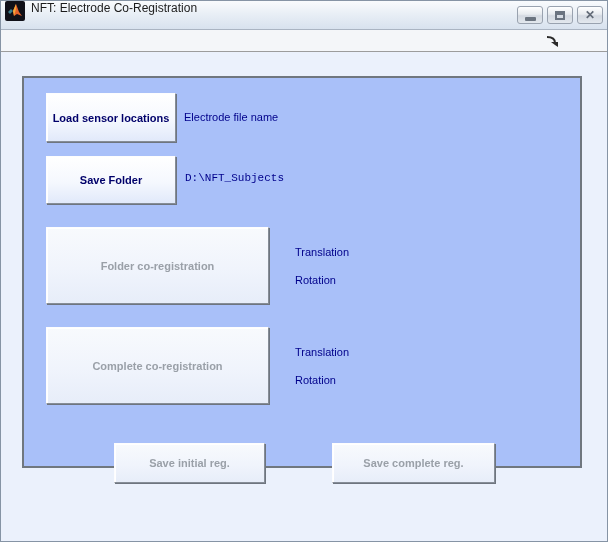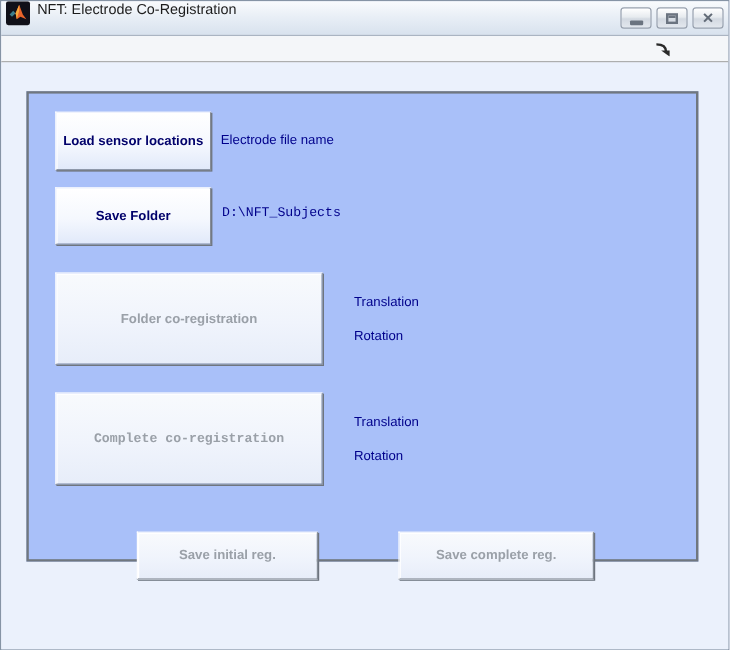--- a/index.html
+++ b/index.html
@@ -86,21 +86,21 @@
     cursor: default;
   }
   .btn.disabled {
     background: linear-gradient(180deg, #f8fafd 0%, #f0f4fc 55%, #e7edf9 100%);
     color: #9aa0a8;
   }
 
   .btn-load     { left: 22px;  top: 15px;  width: 130px; height: 49px; }
   .btn-mesh     { left: 22px;  top: 78px;  width: 130px; height: 48px; }
   .btn-initial  { left: 22px;  top: 149px; width: 223px; height: 77px; }
-  .btn-complete { left: 22px;  top: 249px; width: 223px; height: 77px; font-family: Liberation Mono, monospace; }
+  .btn-complete { left: 22px;  top: 249px; width: 223px; height: 77px; }
   .btn-save-i   { left: 90px;  top: 365px; width: 151px; height: 40px; }
   .btn-save-c   { left: 308px; top: 365px; width: 163px; height: 40px; }
 
   .plabel {
     position: absolute;
     font-size: 11px; color: #00008b; white-space: nowrap;
   }
   .lbl-electrode { left: 160px; top: 33px; text-align: right; }
   .lbl-meshpath  { left: 161px; top: 94px; font-family: Liberation Mono, monospace; }
   .lbl-trans1    { left: 271px; top: 168px; }

